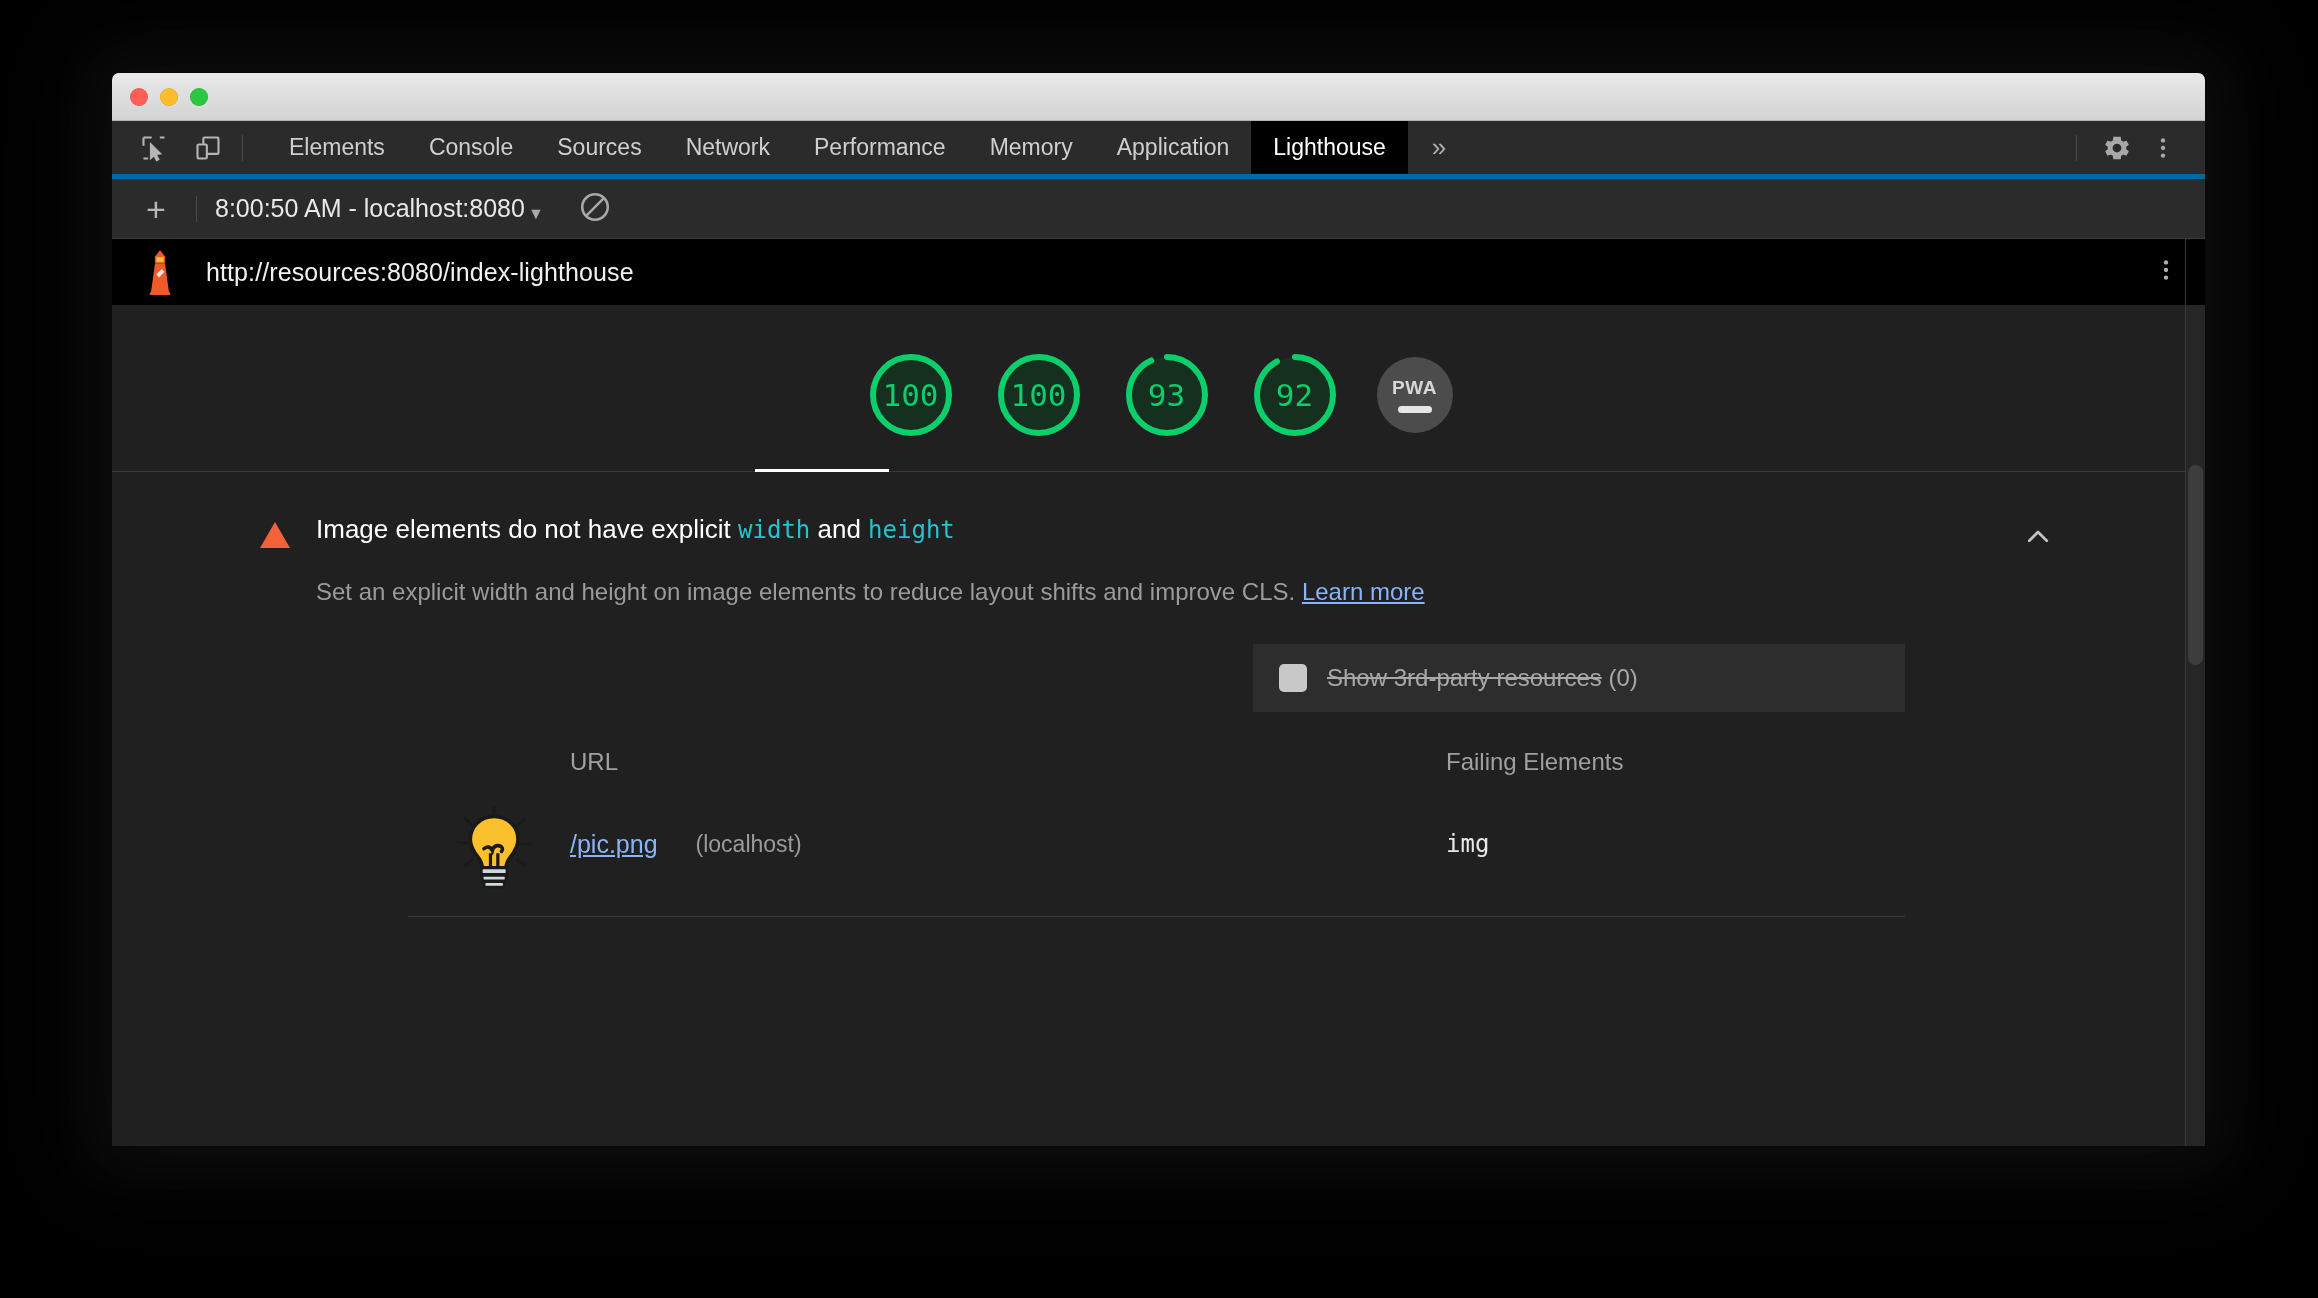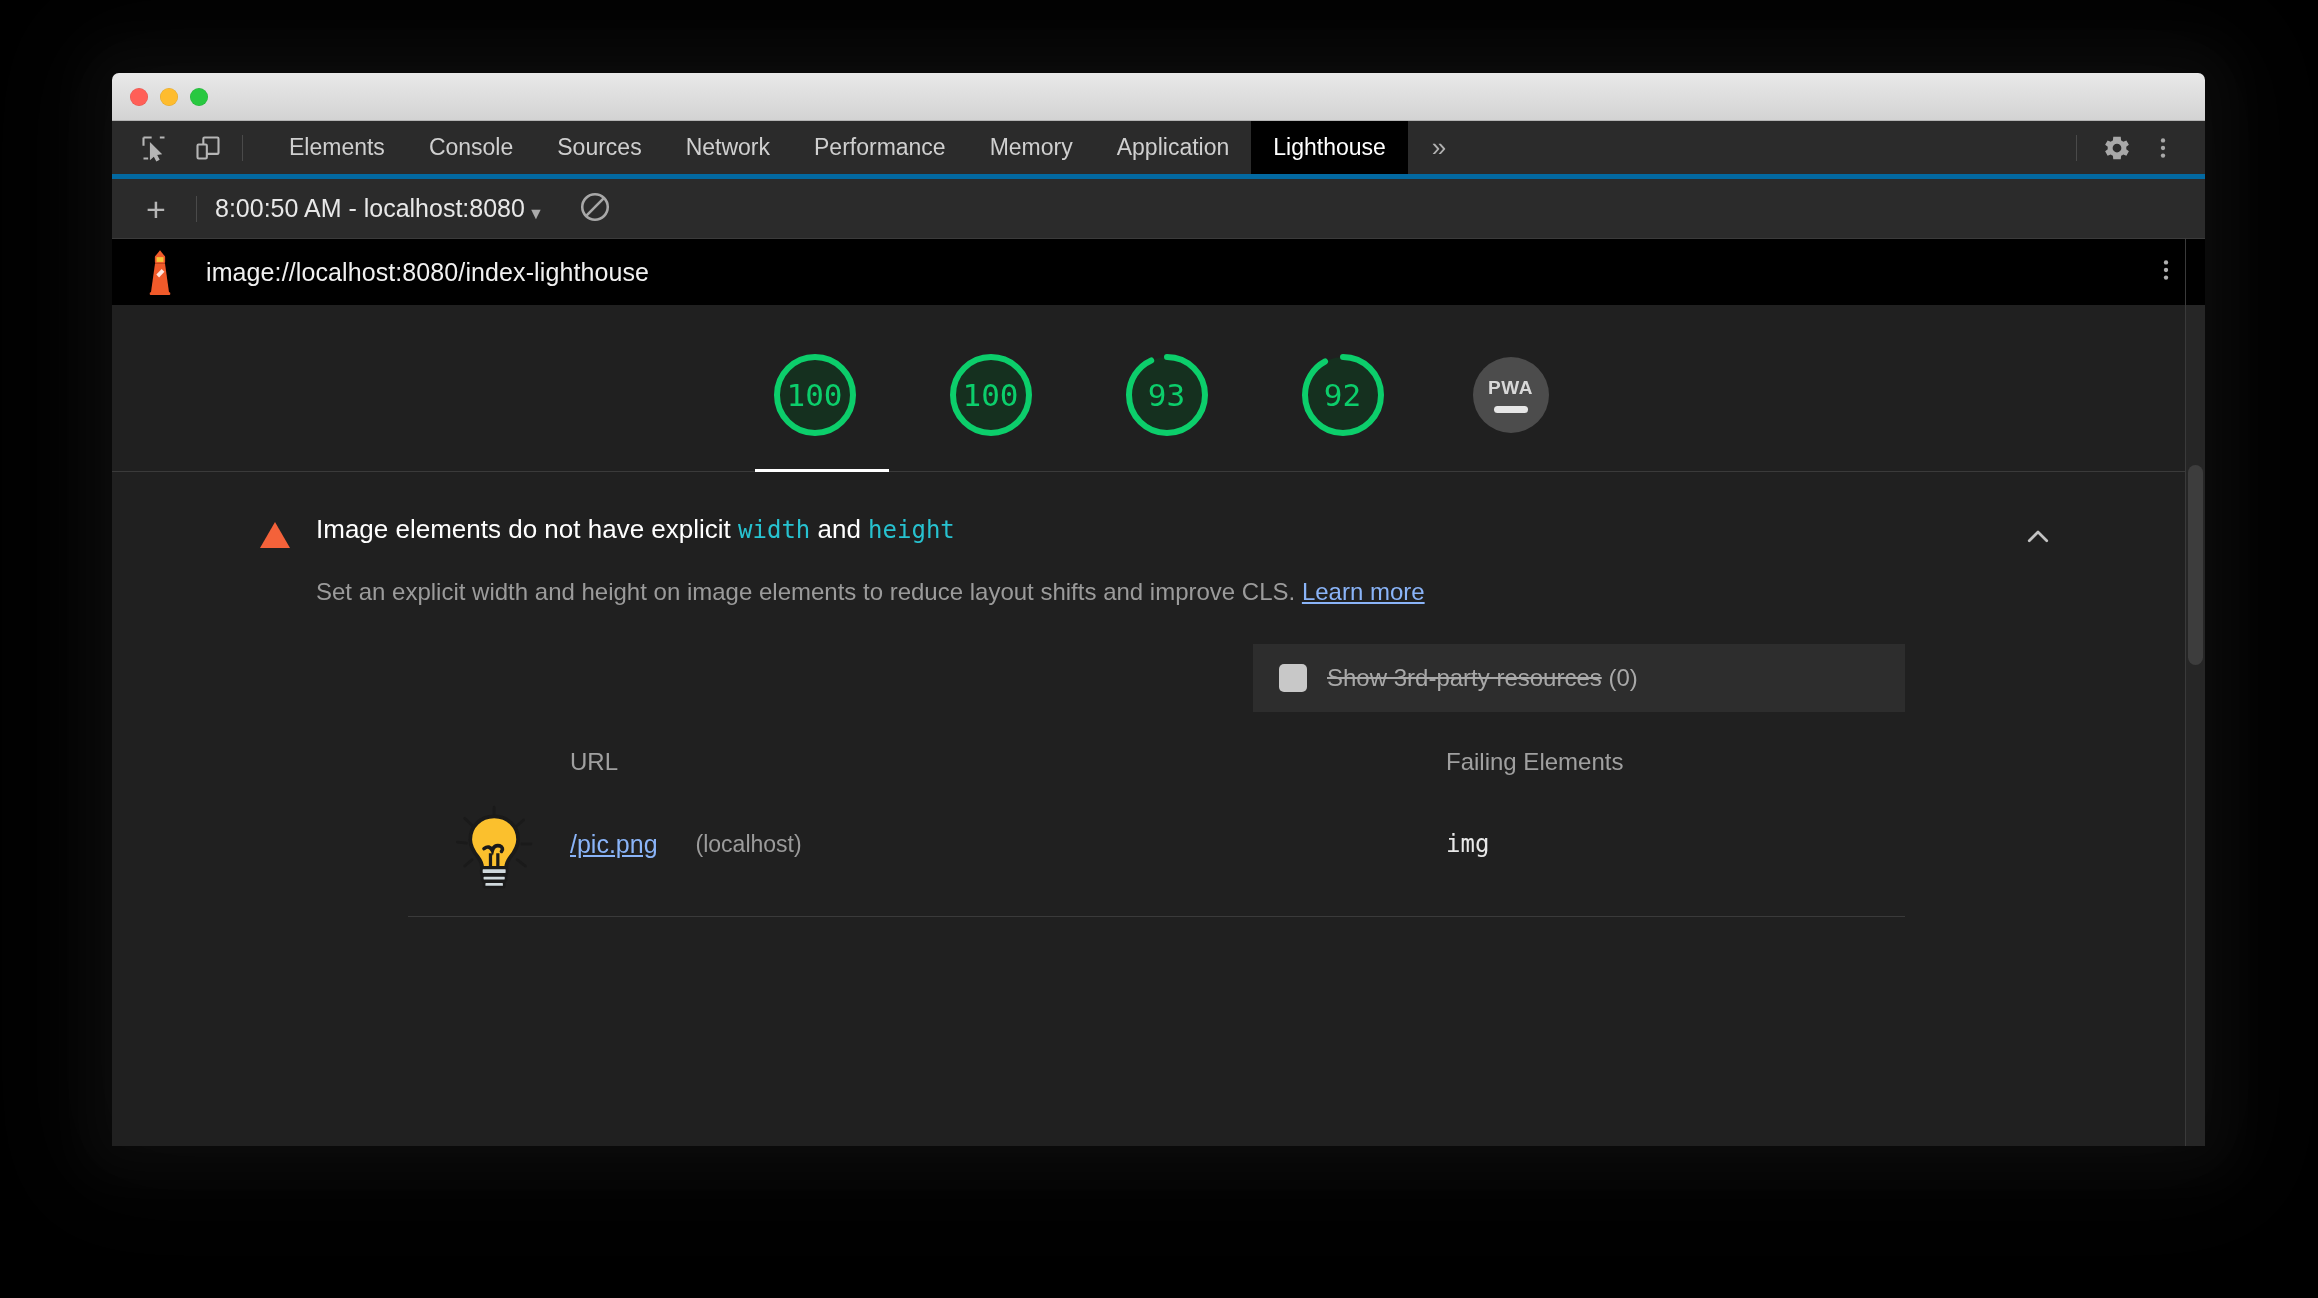--- a/index.html
+++ b/index.html
@@ -99,21 +99,21 @@
   #lh-logo { width:44px; height:48px; flex:0 0 auto; }
   #report-url {
     margin-left:24px; font-size:25px; color:#f1f1f1; letter-spacing:.1px;
   }
   #report-menu { margin-left:auto; margin-right:26px; }
 
   
   #gauges-wrap { background:#202020; position:relative; }
   #gauges {
     display:flex; align-items:flex-start; justify-content:center;
-    gap:84px; padding:44px 0 30px 0;
+    gap:36px; padding:44px 0 30px 0;
   }
   .gauge { position:relative; width:92px; height:92px; }
   .gauge svg { display:block; }
   .gauge-num {
     position:absolute; inset:0;
     display:flex; align-items:center; justify-content:center;
     font-size:31px; color:#0cce6b;
     font-family:"DejaVu Sans Mono", monospace;
   }
   .pwa-badge {
@@ -276,21 +276,21 @@
 
     <div id="report-header">
       <svg id="lh-logo" viewBox="0 0 24 26">
         <path d="M12 1.2l2.6 3.2H9.4z" fill="#f05a2a"></path>
         <rect x="9.2" y="4.2" width="5.6" height="4" rx="0.6" fill="#f05a2a"></rect>
         <rect x="10.1" y="4.9" width="3.8" height="2.6" fill="#f5c63a"></rect>
         <path d="M9.3 8.2h5.4l2.3 16.4H7z" fill="#f05a2a"></path>
         <path d="M12.9 11.3l1.5 1.6-2.9 3.1-1.5-1.6z" fill="#ffffff" opacity="0.85"></path>
         <rect x="6.4" y="24.1" width="11.2" height="1.4" rx="0.5" fill="#f05a2a"></rect>
       </svg>
-      <div id="report-url">image://localhost:8080/index-lighthouse</div>
+      <div id="report-url">http://resources:8080/index-lighthouse</div>
       <div id="report-menu">
         <svg width="26" height="26" viewBox="0 0 24 24" fill="#b0b0b0">
           <circle cx="12" cy="5" r="2"></circle>
             <circle cx="12" cy="12" r="2"></circle>
             <circle cx="12" cy="19" r="2"></circle>
         </svg>
       </div>
     </div>
 
     <div id="gauges-wrap">

